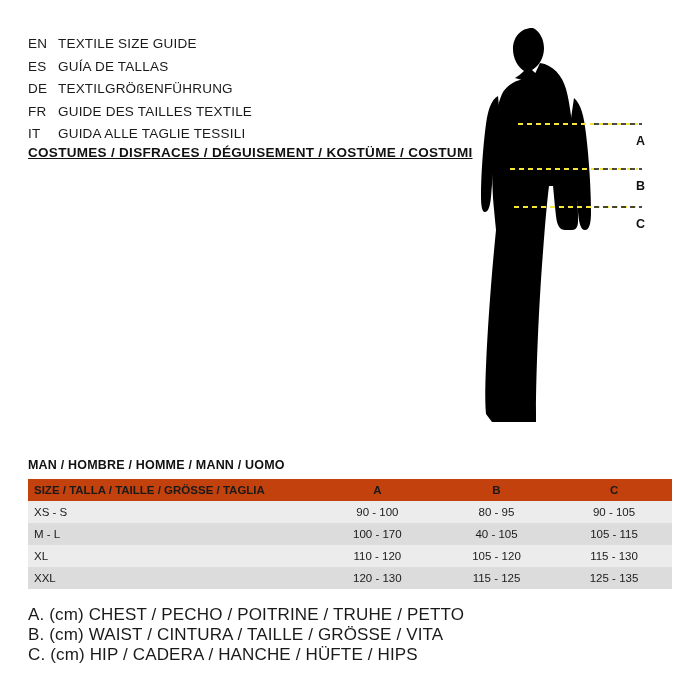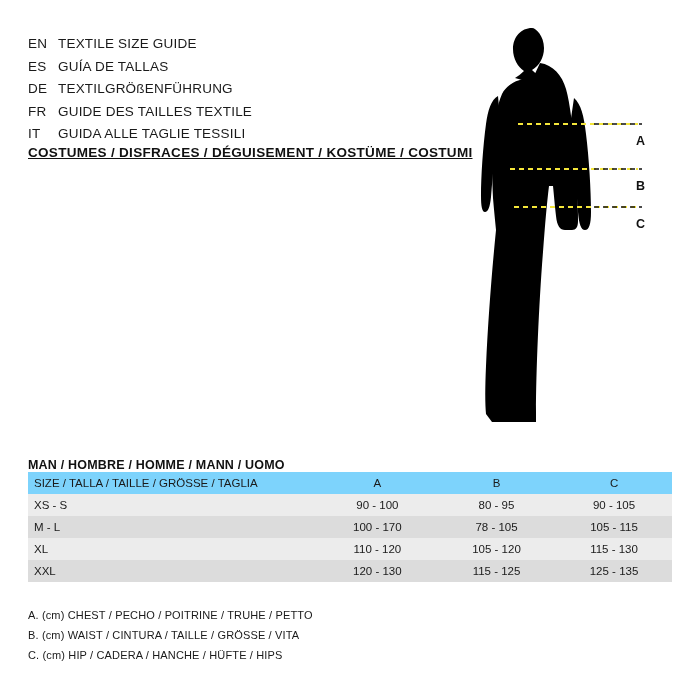--- a/index.html
+++ b/index.html
@@ -79,59 +79,60 @@
   .table-section {
     position: absolute;
     left: 28px;
     top: 458px;
     width: 644px;
   }
   .table-title {
     font-size: 12.5px;
     font-weight: bold;
     letter-spacing: 0.2px;
+    margin-bottom: 7px;
     color: #111;
   }
   table.size-table {
     width: 100%;
     border-collapse: collapse;
     font-size: 11.5px;
   }
   table.size-table th,
   table.size-table td {
     padding: 4px 6px;
     text-align: left;
     font-weight: normal;
     line-height: 14px;
     color: #1a1a1a;
   }
   table.size-table thead th {
-    background: #7dd3fc;
-    font-weight: normal;
+    background: #c2410c;
+    font-weight: bold;
   }
   table.size-table thead th.col-head {
     text-align: center;
   }
   table.size-table tbody tr.even td { background: #ececec; }
   table.size-table tbody tr.odd td { background: #dcdcdc; }
   table.size-table td.val { text-align: center; }
   col.c-size { width: 45%; }
   col.c-a { width: 18.5%; }
   col.c-b { width: 18.5%; }
   col.c-c { width: 18%; }
 
   
   .footnotes {
     position: absolute;
     left: 28px;
     top: 605px;
     width: 600px;
   }
   .footnote {
-    font-size: 11px;
+    font-size: 17px;
     line-height: 20px;
     letter-spacing: 0.15px;
     color: #1a1a1a;
   }
 </style>
 </head>
 <body>
 
 <div class="page">
 
@@ -224,21 +225,21 @@
       <tbody>
         <tr class="even">
           <td>XS - S</td>
           <td class="val">90 - 100</td>
           <td class="val">80 - 95</td>
           <td class="val">90 - 105</td>
         </tr>
         <tr class="odd">
           <td>M - L</td>
           <td class="val">100 - 170</td>
-          <td class="val">78 - 105</td>
+          <td class="val">40 - 105</td>
           <td class="val">105 - 115</td>
         </tr>
         <tr class="even">
           <td>XL</td>
           <td class="val">110 - 120</td>
           <td class="val">105 - 120</td>
           <td class="val">115 - 130</td>
         </tr>
         <tr class="odd">
           <td>XXL</td>

